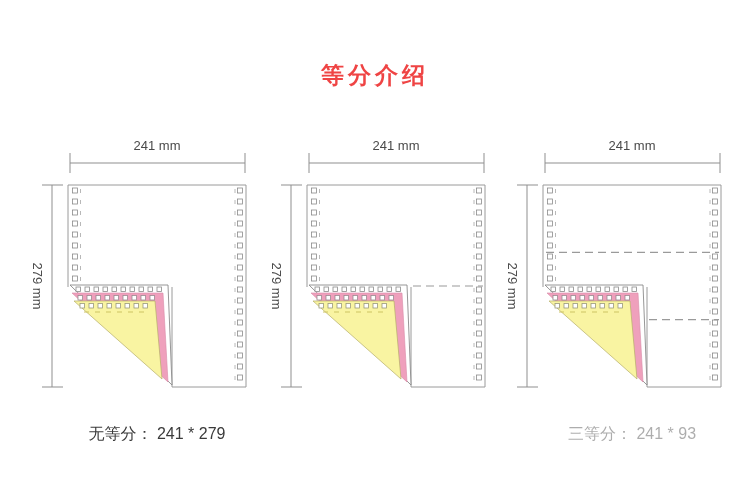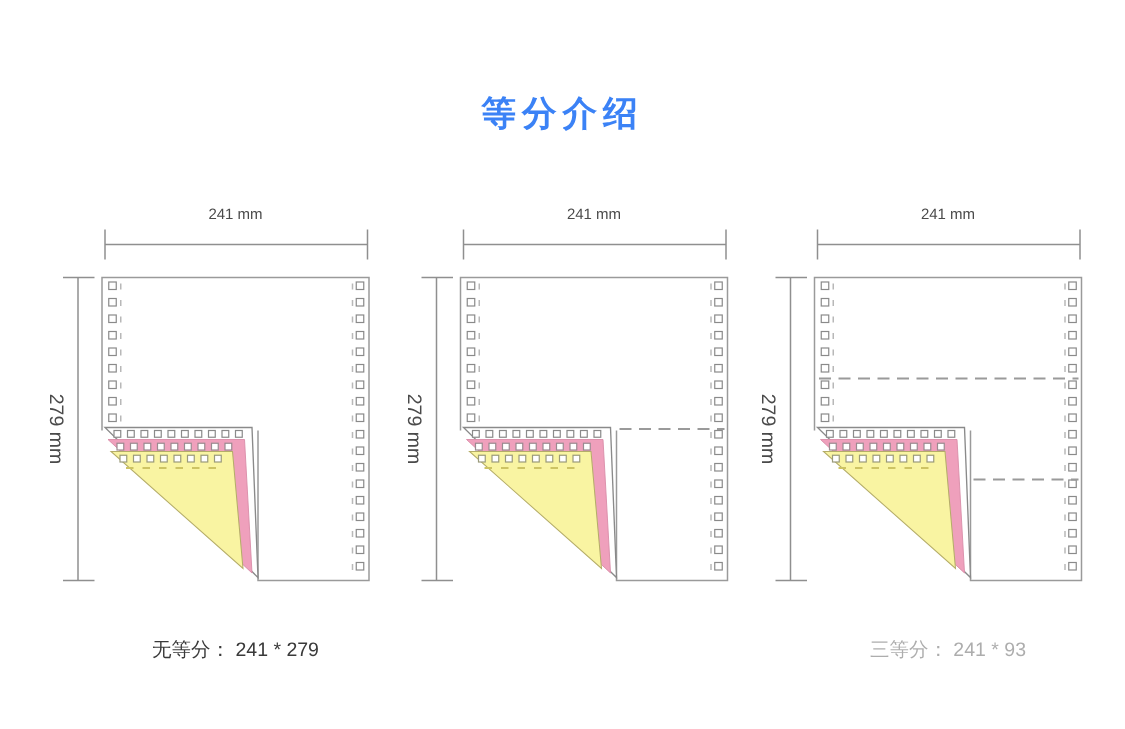--- a/index.html
+++ b/index.html
@@ -7,37 +7,37 @@
     width:750px;height:486px;background:#ffffff;position:relative;overflow:hidden;
     font-family:"Liberation Sans","DejaVu Sans",sans-serif;
   }
   .page-title{
     position:absolute;top:60px;left:0;width:750px;text-align:center;
     font-size:23px;font-weight:600;letter-spacing:4px;
   }
   .diagram{position:absolute;top:130px;width:250px;height:330px;}
   .dim-top{
     position:absolute;top:8px;left:60px;width:178px;text-align:center;
-    font-size:10px;color:#4a4a4a;
+    font-size:13px;color:#4a4a4a;
   }
   .dim-side{
     position:absolute;left:-72px;top:146px;width:202px;height:20px;line-height:20px;
     text-align:center;transform:rotate(90deg);font-size:13px;color:#4a4a4a;
   }
   .paper-svg{position:absolute;left:0;top:0;}
   .caption{
     position:absolute;top:294px;left:0;width:298px;text-align:center;
-    font-size:13px;color:#3a3a3a;white-space:nowrap;
+    font-size:16px;color:#3a3a3a;white-space:nowrap;
   }
   .caption.faded{opacity:0.48;color:#555;}
 </style>
 </head>
 <body>
 
-<div class="page-title" style="color: #3b82f6;">等分介绍</div>
+<div class="page-title" style="color: #ef4444;">等分介绍</div>
 
 <div class="diagram" style="left:8px">
   <div class="dim-top">241 mm</div>
   <div class="dim-side">279 mm</div>
   <svg class="paper-svg" width="250" height="290">
       <line x1="62" y1="33" x2="237" y2="33" stroke="#8f8f8f" stroke-width="1"></line>
       <line x1="62" y1="23" x2="62" y2="43" stroke="#8f8f8f" stroke-width="1"></line>
       <line x1="237" y1="23" x2="237" y2="43" stroke="#8f8f8f" stroke-width="1"></line>
       <line x1="44" y1="55" x2="44" y2="257" stroke="#8f8f8f" stroke-width="1"></line>
       <line x1="34" y1="55" x2="55" y2="55" stroke="#8f8f8f" stroke-width="1"></line>

